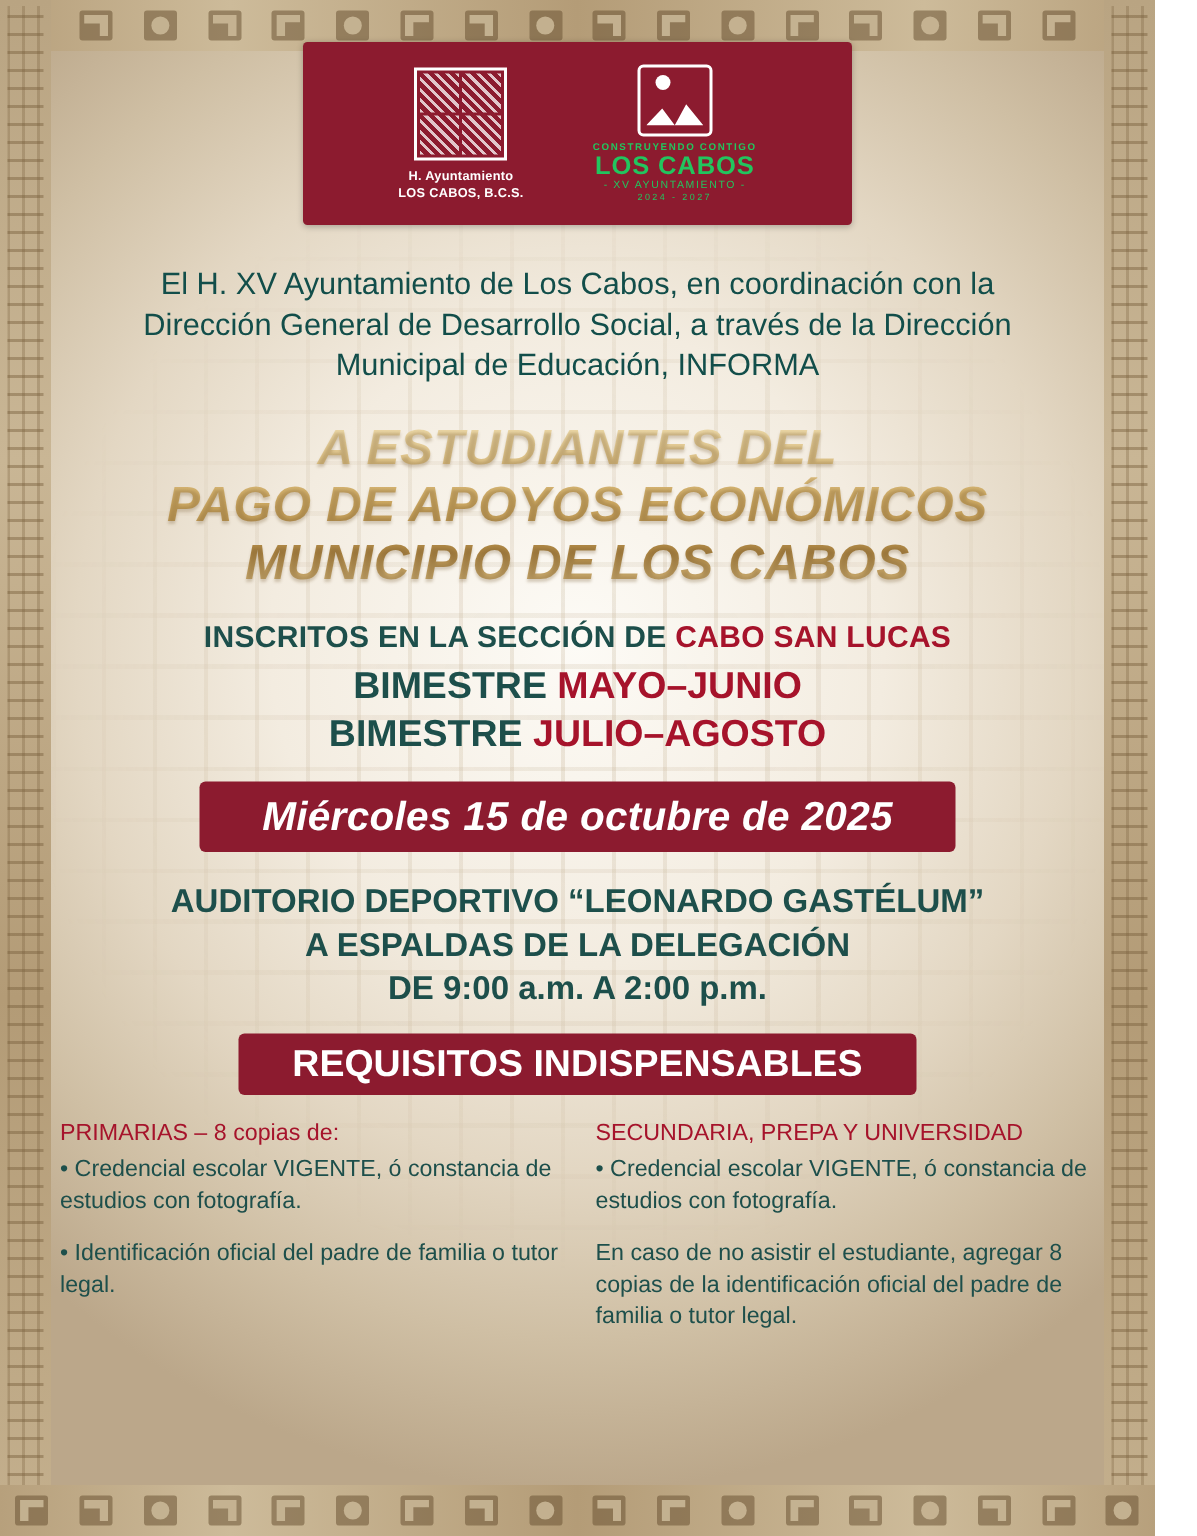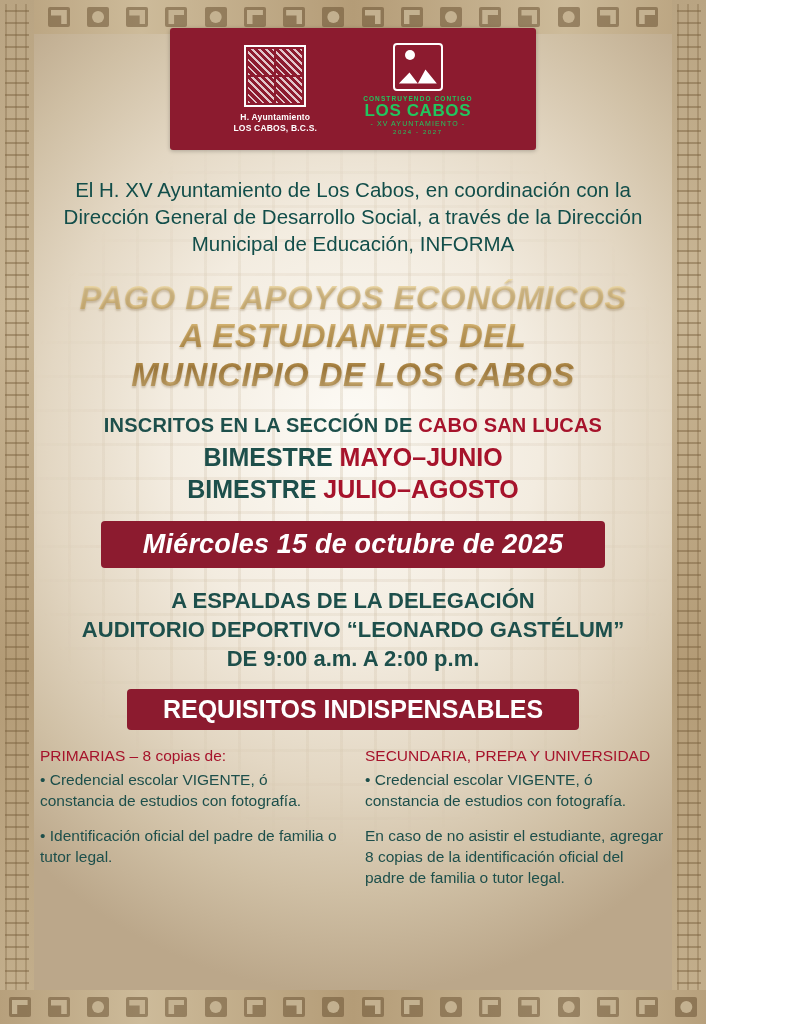--- a/index.html
+++ b/index.html
@@ -5,21 +5,21 @@
   html, body {
     margin: 0;
     padding: 0;
     background: #ffffff;
   }
   body {
     font-family: "Liberation Sans", sans-serif;
   }
   .poster {
     position: relative;
-    width: 706px;
+    width: 770px;
     height: 1024px;
     overflow: hidden;
     background:
       radial-gradient(ellipse 70% 55% at 50% 42%, #fdfbf6 0%, #f3ece0 38%, #e3d7c3 62%, #cfbfa4 82%, #bba78a 100%);
   }
 
   
   .side-col {
     position: absolute;
     top: 0;
@@ -349,22 +349,22 @@
         <div class="small-top">CONSTRUYENDO CONTIGO</div>
         <div class="big">LOS CABOS</div>
         <div class="sub">- XV AYUNTAMIENTO -</div>
         <div class="years">2024 - 2027</div>
       </div>
     </div>
 
     <div class="intro">El H. XV Ayuntamiento de Los Cabos, en coordinación con la Dirección General de Desarrollo Social, a través de la Dirección Municipal de Educación, INFORMA</div>
 
     <div class="headline">
+      <div>A ESTUDIANTES DEL</div>
       <div>PAGO DE APOYOS ECONÓMICOS</div>
-      <div>A ESTUDIANTES DEL</div>
       <div>MUNICIPIO DE LOS CABOS</div>
     </div>
 
     <div class="section-line">
       <span>INSCRITOS EN LA SECCIÓN DE</span>
       <span class="accent">CABO SAN LUCAS</span>
     </div>
 
     <div class="bimestre">
       <div>
@@ -373,22 +373,22 @@
       </div>
       <div>
         <span>BIMESTRE</span>
         <span class="accent">JULIO–AGOSTO</span>
       </div>
     </div>
 
     <div class="date-banner">Miércoles 15 de octubre de 2025</div>
 
     <div class="venue">
+      <div>AUDITORIO DEPORTIVO “LEONARDO GASTÉLUM”</div>
       <div>A ESPALDAS DE LA DELEGACIÓN</div>
-      <div>AUDITORIO DEPORTIVO “LEONARDO GASTÉLUM”</div>
       <div>DE 9:00 a.m. A 2:00 p.m.</div>
     </div>
 
     <div class="req-banner">REQUISITOS INDISPENSABLES</div>
 
     <div class="req-cols">
       <div class="req-col">
         <div class="col-title">PRIMARIAS – 8 copias de:</div>
         <p>• Credencial escolar VIGENTE, ó constancia de estudios con fotografía.</p>
         <p>• Identificación oficial del padre de familia o tutor legal.</p>

